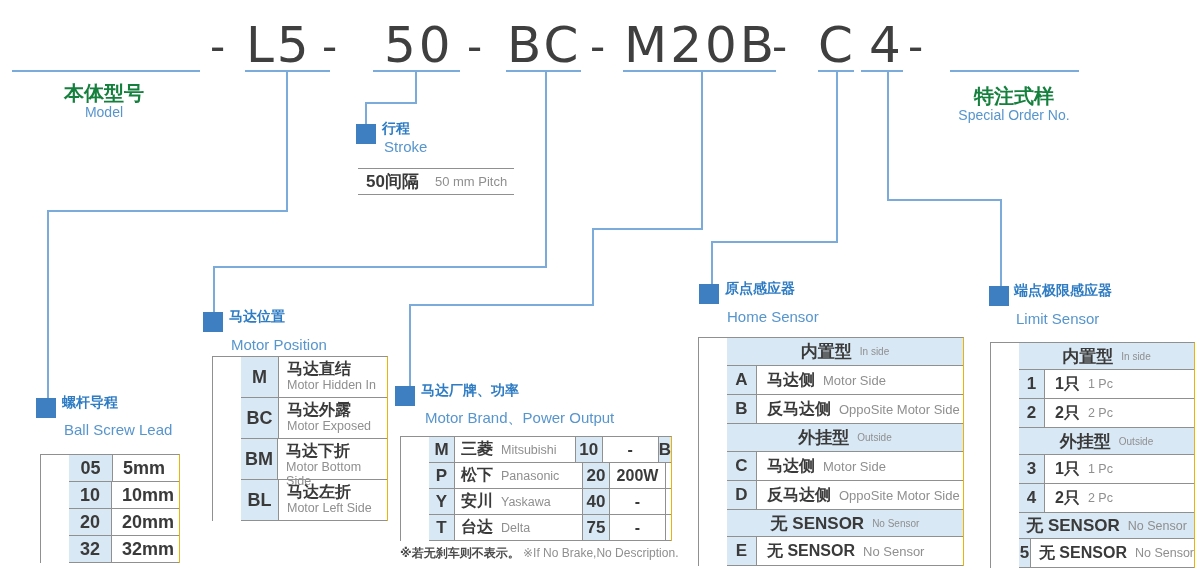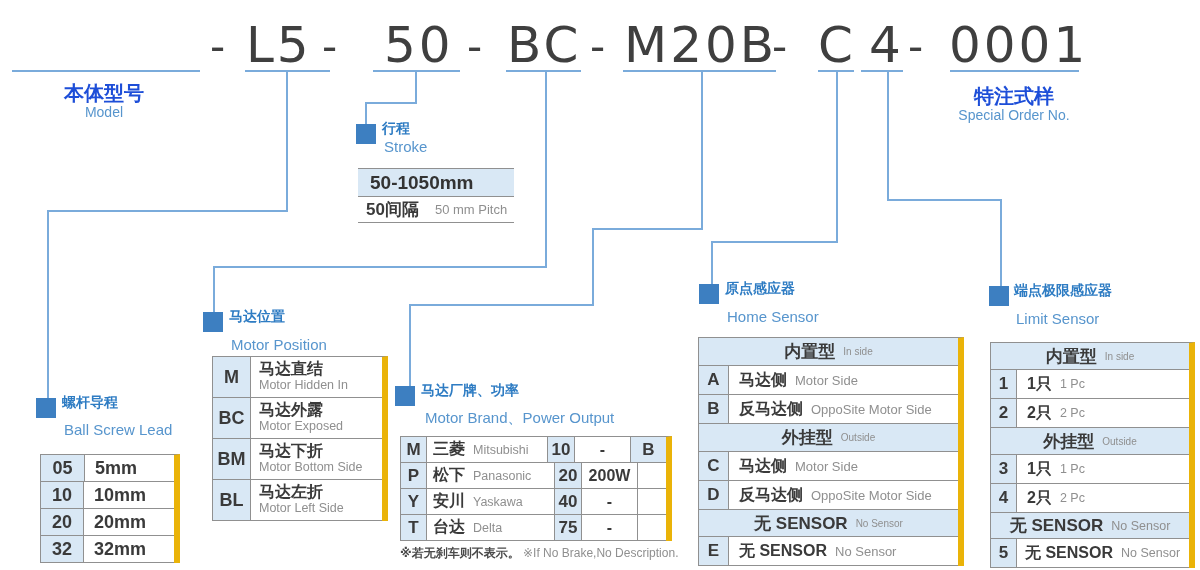--- a/index.html
+++ b/index.html
@@ -6,29 +6,29 @@
   .canvas{position:relative;width:1200px;height:570px;background:#fff;overflow:hidden;
           font-family:"Liberation Sans","DejaVu Sans",sans-serif;}
   
   .seg{position:absolute;top:16px;font-family:"DejaVu Sans","Liberation Sans",sans-serif;
        font-size:50px;font-weight:500;color:#3f3f3f;letter-spacing:3px;white-space:nowrap;}
   .dash{position:absolute;top:22px;font-family:"DejaVu Sans","Liberation Sans",sans-serif;
         font-size:42px;font-weight:500;color:#3f3f3f;}
   .uline{position:absolute;top:70px;height:2px;background:#7aabdb;}
   .cline{position:absolute;background:#7aabdb;}
   
-  .seg-label-zh{position:absolute;font-size:20px;font-weight:bold;color:#1d4ed8;text-align:center;}
+  .seg-label-zh{position:absolute;font-size:20px;font-weight:bold;color:#15803d;text-align:center;}
   .seg-label-en{position:absolute;font-size:14px;color:#5795cd;text-align:center;}
   
   .marker{position:absolute;width:20px;height:20px;background:#3d7fc1;}
   .sec-zh{position:absolute;font-size:14px;font-weight:bold;color:#2e7cc3;white-space:nowrap;}
   .sec-en{position:absolute;font-size:15px;color:#5795cd;white-space:nowrap;}
   
   .tbl{position:absolute;border-top:1px solid #909090;box-sizing:border-box;}
-  .tbl.sided{border-left:1px solid #909090;border-right:6px solid #eab308;}
+  .tbl.sided{border-left:1px solid #909090;border-right:1px solid #eab308;padding-left:28px;}
   .row{display:flex;border-bottom:1px solid #909090;box-sizing:border-box;align-items:stretch;}
   .cell{box-sizing:border-box;display:flex;align-items:center;}
   .code-cell{background:#d9e8f5;justify-content:center;border-right:1px solid #909090;
              font-size:18px;font-weight:bold;color:#3a3a3a;}
   .val-cell{padding-left:10px;font-size:18px;font-weight:bold;color:#3a3a3a;}
   .zh{font-weight:bold;color:#3a3a3a;}
   .en{color:#8f8f8f;font-weight:normal;}
   .hdr-row{background:#d9e8f5;justify-content:center;align-items:center;display:flex;
            border-bottom:1px solid #909090;box-sizing:border-box;}
   .hdr-row .zh{font-size:17px;margin-right:8px;}
@@ -53,21 +53,20 @@
   <span class="dash" style="left:322px">-</span>
   <span class="seg" style="left:384px">50</span>
   <span class="dash" style="left:467px">-</span>
   <span class="seg" style="left:507px">BC</span>
   <span class="dash" style="left:590px">-</span>
   <span class="seg" style="left:624px">M20B</span>
   <span class="dash" style="left:772px">-</span>
   <span class="seg" style="left:818px">C</span>
   <span class="seg" style="left:869px">4</span>
   <span class="dash" style="left:908px">-</span>
-  <span class="seg" style="left:949px">0001</span>
 
   <div class="uline" style="left:12px;width:188px"></div>
   <div class="uline" style="left:245px;width:85px"></div>
   <div class="uline" style="left:373px;width:87px"></div>
   <div class="uline" style="left:506px;width:75px"></div>
   <div class="uline" style="left:623px;width:153px"></div>
   <div class="uline" style="left:818px;width:36px"></div>
   <div class="uline" style="left:861px;width:42px"></div>
   <div class="uline" style="left:950px;width:129px"></div>
 
@@ -99,23 +98,20 @@
   <div class="cline" style="left:711px;top:241px;width:2px;height:46px"></div>
 
   <div class="cline" style="left:887px;top:72px;width:2px;height:129px"></div>
   <div class="cline" style="left:887px;top:199px;width:115px;height:2px"></div>
   <div class="cline" style="left:1000px;top:199px;width:2px;height:90px"></div>
 
   <div class="marker" style="left:356px;top:124px"></div>
   <div class="sec-zh" style="left:382px;top:120px">行程</div>
   <div class="sec-en" style="left:384px;top:138px">Stroke</div>
   <div class="tbl" style="left:358px;top:168px;width:156px">
-    <div class="row" style="height:28px;background:#d9e8f5">
-      <div class="cell" style="padding-left:12px;font-size:19px;font-weight:bold;color:#333">50-1050mm</div>
-    </div>
     <div class="row" style="height:26px">
       <div class="cell desc-inline" style="padding-left:8px">
         <span class="zh" style="font-size:17px;margin-right:16px">50间隔</span>
         <span class="en">50 mm Pitch</span>
       </div>
     </div>
   </div>
 
   <div class="marker" style="left:36px;top:398px"></div>
   <div class="sec-zh" style="left:62px;top:394px">螺杆导程</div>

